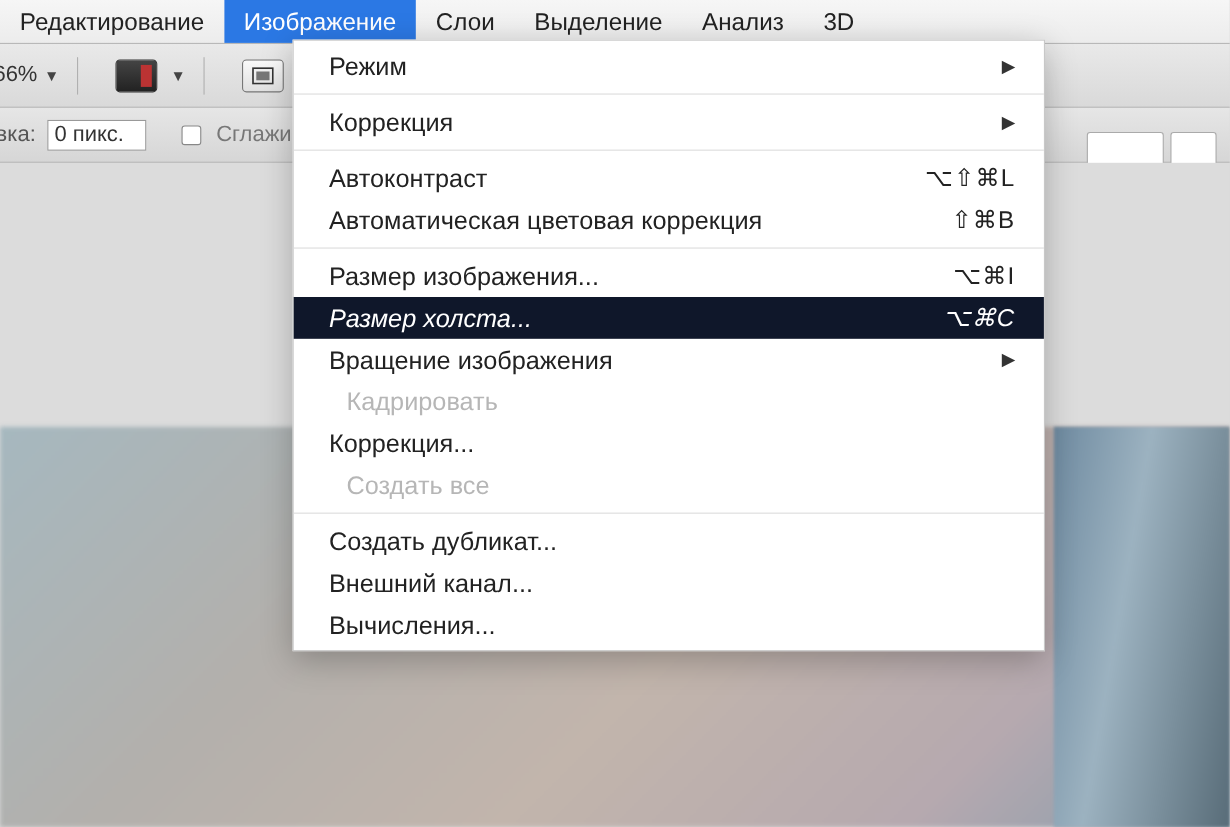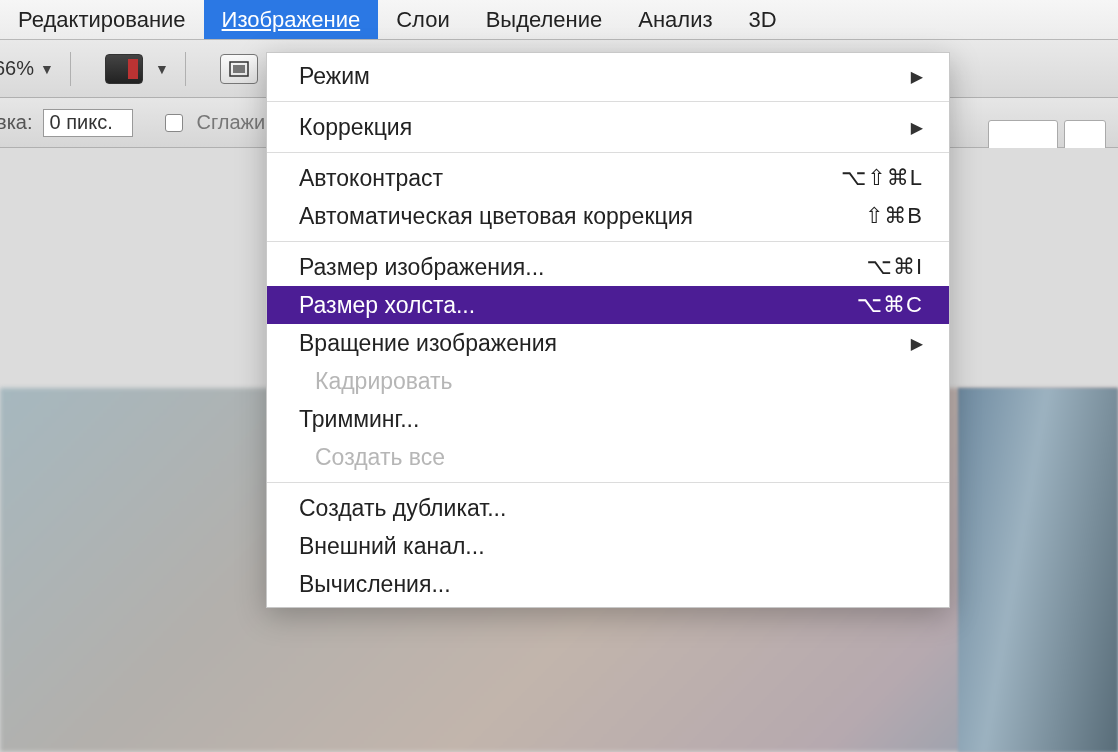--- a/index.html
+++ b/index.html
@@ -25,21 +25,20 @@
     .menubar .menu-item {
       padding: 0 18px;
       height: 100%;
       display: flex;
       align-items: center;
       cursor: default;
     }
     .menubar .menu-item.active {
       background: #2b78e4;
       color: #fff;
-      text-decoration: underline;
     }
 
     
     .toolbar {
       display: flex;
       align-items: center;
       height: 58px;
       background: linear-gradient(#e9e9e9, #d9d9d9);
       border-bottom: 1px solid #b0b0b0;
       padding-left: 0;
@@ -116,41 +115,42 @@
     .doc-right-panel {
       position:absolute;
       top:388px; right:0; width:160px; height:364px;
       background: linear-gradient(100deg,#6e8aa0 0%, #9cb2c0 40%, #586c78 100%);
       filter: blur(1.5px);
     }
 
     
     .dropdown {
       position:absolute;
-      top:52px;
+      top:36px;
       left:266px;
       width:684px;
       background:#fff;
       border:1px solid #c8c8c8;
       box-shadow: 0 8px 28px rgba(0,0,0,.25);
       font-size:23px;
       color:#222;
       padding: 4px 0 4px 0;
       z-index:100;
     }
     .dropdown .row {
       display:flex;
       align-items:center;
       justify-content: space-between;
       padding: 4px 26px 4px 32px;
       height: 38px;
     }
     .dropdown .row.highlight {
-      background:#4c1d95;
+      background:#0f172a;
       color:#fff;
+      font-style:italic;
     }
     .dropdown .row.disabled { color:#b6b6b6;padding-left:48px; }
     .dropdown .row .label { flex:1; }
     .dropdown .row .shortcut {
       font-size:22px;
       letter-spacing: 1px;
       color: inherit;
       white-space: nowrap;
     }
     .dropdown .row .arrow {
@@ -269,21 +269,21 @@
     <span class="shortcut">⌥⌘C</span>
   </div>
   <div class="row">
     <span class="label">Вращение изображения</span>
     <span class="arrow">▶</span>
   </div>
   <div class="row disabled">
     <span class="label">Кадрировать</span>
   </div>
   <div class="row">
-    <span class="label">Тримминг...</span>
+    <span class="label">Коррекция...</span>
   </div>
   <div class="row disabled">
     <span class="label">Создать все</span>
   </div>
   <hr>
 
   <div class="row">
     <span class="label">Создать дубликат...</span>
   </div>
   <div class="row">

